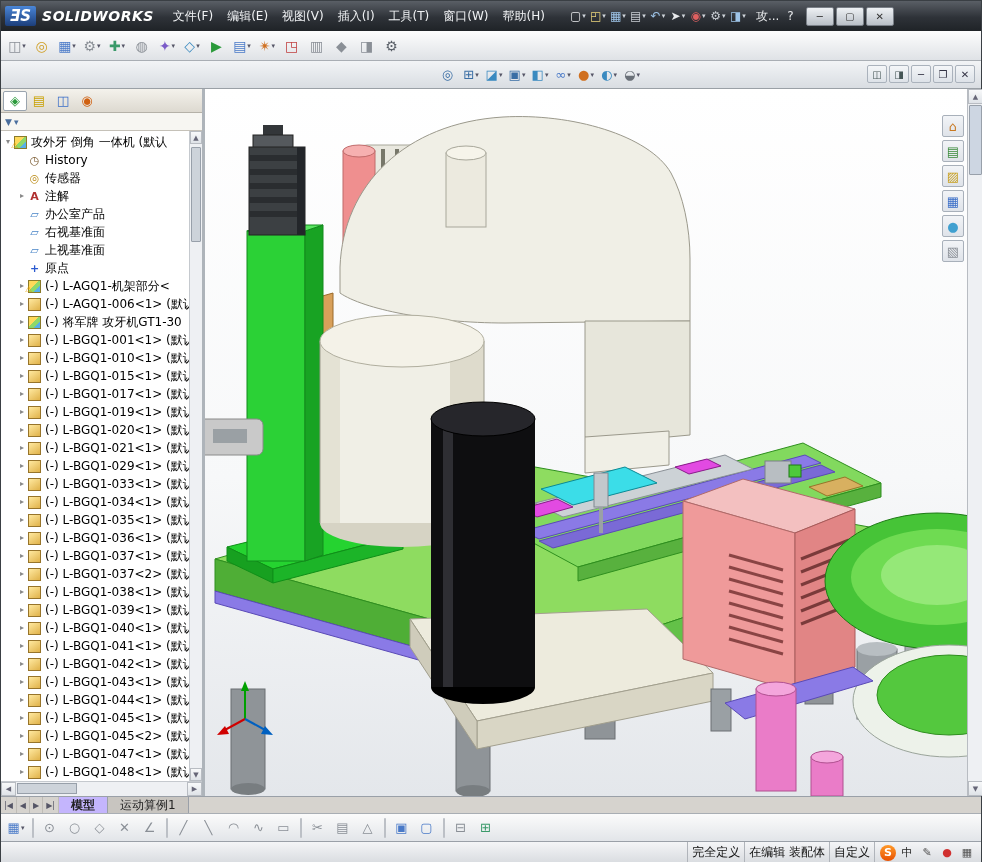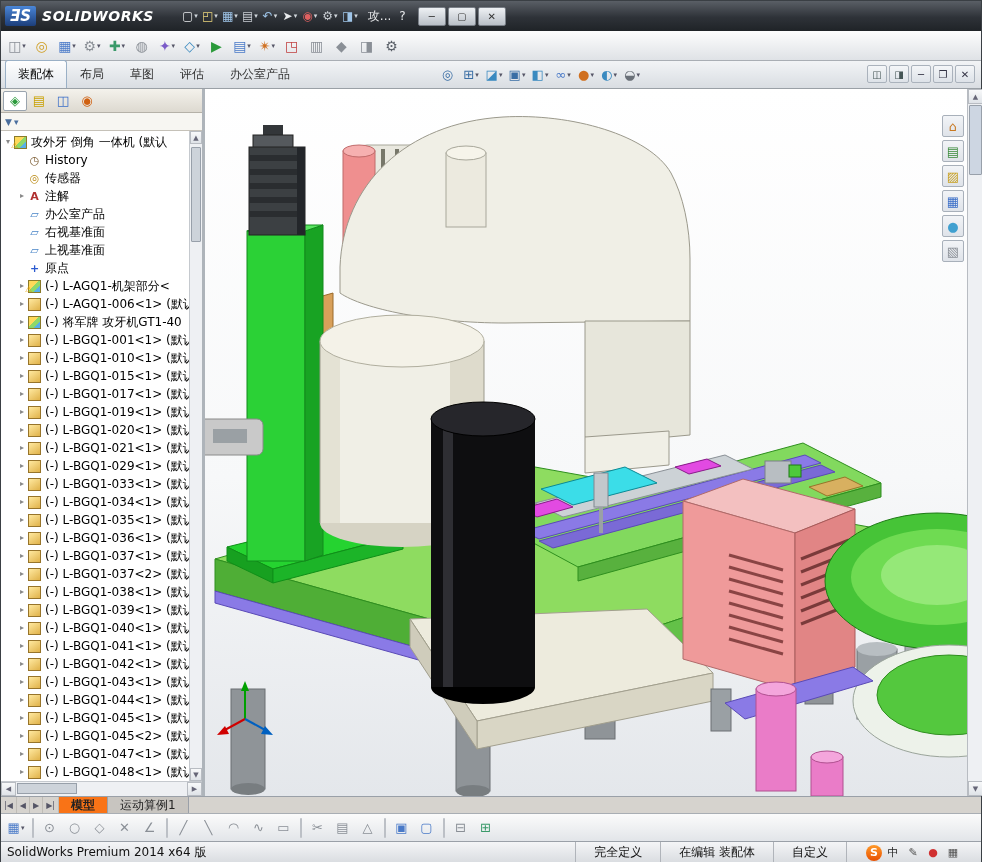--- a/index.html
+++ b/index.html
@@ -64,41 +64,51 @@
 #taskpane{position:absolute;right:3px;top:26px;display:flex;flex-direction:column;gap:3px;z-index:5}
 .tp-btn{width:22px;height:22px;display:flex;align-items:center;justify-content:center;font-size:13px;background:linear-gradient(#f2f4f7,#dfe3e9);border:1px solid #a8b0ba;border-radius:2px}
 #vscroll{width:16px;flex:none;background:#eef0f3;border-left:1px solid #b8bcc2;display:flex;flex-direction:column}
 #vscroll .sb-btn{height:15px}
 #vthumb{height:70px;margin:1px;background:#cdd6e2;border:1px solid #98a0aa;border-radius:1px}
 #vspacer{flex:1}
 
 #bottom-strip{height:17px;flex:none;background:#d6d3ce;border-top:1px solid #9aa0a8;display:flex;align-items:stretch;font-size:11px}
 .navarr{padding:0 3px;font-size:8px;color:#556;display:flex;align-items:center;border-right:1px solid #bfbcb6}
 .dtab{padding:0 12px;display:flex;align-items:center;font-size:12px;color:#222;background:#c8c5c0;border-right:1px solid #9aa0a8;cursor:default}
-.dtab.k-active{background:#f97316;font-weight:bold}
+.dtab.k-active{background:#c4b5fd;font-weight:bold}
 
 #sketch-toolbar{height:28px;flex:none;background:linear-gradient(#fbfbfb,#e2e5e9);border-top:1px solid #a9aeb4;display:flex;align-items:center;padding-left:3px;gap:1px}
 #sketch-toolbar .tbtn{font-size:13px}
 .tbtn.k-sep{min-width:2px;width:2px;height:20px;background:#bcc0c6;border:none;margin:0 3px;padding:0}
 
 #statusbar{height:22px;flex:none;background:linear-gradient(#f4f5f7,#d9dce0);border-top:1px solid #9aa0a8;display:flex;align-items:center;font-size:12px;color:#111}
 #status-left{padding-left:6px}
-.seg{padding:0 18px;border-left:1px solid #b0b4ba;height:100%;display:flex;align-items:center}
+.seg{padding:0 4px;border-left:1px solid #b0b4ba;height:100%;display:flex;align-items:center}
 #status-right{margin-left:auto;display:flex;align-items:center;height:100%}
 .ime-icon{width:18px;height:16px;display:flex;align-items:center;justify-content:center;font-size:11px;margin:0 1px}
 .ime-icon.k-sbadge{width:16px;height:16px;border-radius:8px;background:linear-gradient(#ff9a2a,#e85000);font-weight:bold;font-size:11px}
 </style>
 </head>
 <body>
 
 <div id="app">
 
   <div id="titlebar">
     <span class="ds-badge">ƎS</span>
     <span class="brand">SOLIDWORKS</span>
+    <div style="display:flex">
+
+    <span class="menu-item">文件(F)</span>
+        <span class="menu-item">编辑(E)</span>
+        <span class="menu-item">视图(V)</span>
+        <span class="menu-item">插入(I)</span>
+        <span class="menu-item">工具(T)</span>
+        <span class="menu-item">窗口(W)</span>
+        <span class="menu-item">帮助(H)</span>
+      </div>
     <div id="title-icons">
 
         <span class="tbtn">
           <span style="color: rgb(232, 234, 236);">▢</span>
           <span class="dd">▾</span>
         </span>
 
         <span class="tbtn">
           <span style="color: rgb(232, 210, 122);">◰</span>
           <span class="dd">▾</span>
@@ -226,28 +236,20 @@
         <span class="dd"></span>
       </span>
 
       <span class="tbtn">
         <span style="color: rgb(90, 96, 104);">⚙</span>
         <span class="dd"></span>
       </span>
     </div>
 
   <div id="row3">
-    <div style="display:flex;align-items:flex-end">
-
-    <span class="cm-tab k-active">装配体</span>
-        <span class="cm-tab">布局</span>
-        <span class="cm-tab">草图</span>
-        <span class="cm-tab">评估</span>
-        <span class="cm-tab">办公室产品</span>
-      </div>
     <div id="hud">
 
         <span class="tbtn">
           <span style="color: rgb(58, 110, 165);">◎</span>
           <span class="dd"></span>
         </span>
 
         <span class="tbtn">
           <span style="color: rgb(58, 110, 165);">⊞</span>
           <span class="dd">▾</span>
@@ -381,21 +383,21 @@
             <span class="texp">▸</span>
             <span class="warn"></span>
             <span class="t-icon k-part"></span>
             <span class="tlabel">(-) L-AGQ1-006&lt;1&gt; (默认</span>
           </div>
 
           <div class="trow k-child">
             <span class="texp">▸</span>
             <span class="warn"></span>
             <span class="t-icon k-assembly"></span>
-            <span class="tlabel">(-) 将军牌 攻牙机GT1-40</span>
+            <span class="tlabel">(-) 将军牌 攻牙机GT1-30</span>
           </div>
 
           <div class="trow k-child">
             <span class="texp">▸</span>
             <span class="warn"></span>
             <span class="t-icon k-part"></span>
             <span class="tlabel">(-) L-BGQ1-001&lt;1&gt; (默认</span>
           </div>
 
           <div class="trow k-child">
@@ -884,21 +886,20 @@
         <span class="dd"></span>
       </span>
 
       <span class="tbtn">
         <span style="color: rgb(58, 154, 106);">⊞</span>
         <span class="dd"></span>
       </span>
     </div>
 
   <div id="statusbar">
-    <span id="status-left">SolidWorks Premium 2014 x64 版</span>
     <div id="status-right">
       <span class="seg">完全定义</span>
       <span class="seg">在编辑 装配体</span>
       <span class="seg">自定义</span>
       <div class="seg" style="display:flex;align-items:center">
 
       <span class="ime-icon k-sbadge" style="color: rgb(255, 255, 255);">S</span>
           <span class="ime-icon" style="color: rgb(34, 34, 34);">中</span>
           <span class="ime-icon" style="color: rgb(85, 85, 85);">✎</span>
           <span class="ime-icon" style="color: rgb(208, 48, 48);">●</span>

